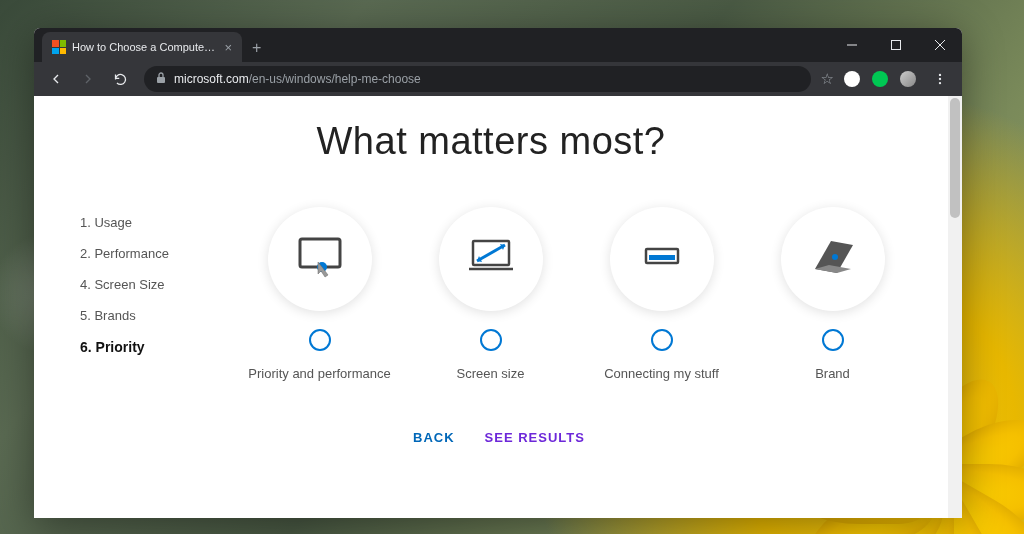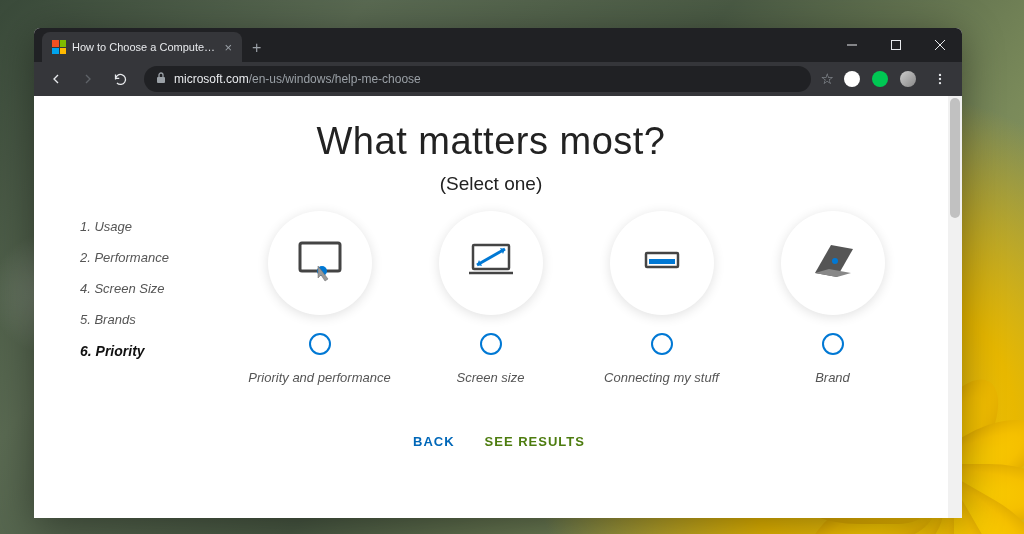--- a/index.html
+++ b/index.html
@@ -198,22 +198,21 @@
     }
     .page-subheading {
       text-align: center;
       font-size: 19px;
       font-weight: 400;
       color: #222;
       margin-top: 10px;
     }
     .main-row {
       display: flex;
-      margin-top: 16px;
-      font-style: italic;
+      margin-top: 44px;
     }
     .sidebar-nav {
       width: 170px;
       padding-left: 46px;
     }
     .sidebar-item {
       font-size: 13px;
       color: #555;
       padding: 8px 0;
       cursor: pointer;
@@ -269,21 +268,21 @@
     }
     .action-link {
       color: #0067b8;
       font-size: 13px;
       font-weight: 700;
       letter-spacing: 1px;
       cursor: pointer;
       text-align: center;
       line-height: 1.1;
     }
-    .action-link.secondary { color: #4d7c0f; text-align: center; }
+    .action-link.secondary { color: #6d28d9; text-align: center; }
   </style>
 </head>
 <body>
 
 <div class="wallpaper">
   <div class="sunflower-petals">
     <div class="petal" style="transform:rotate(0deg)"></div>
     <div class="petal" style="transform:rotate(30deg)"></div>
     <div class="petal" style="transform:rotate(60deg)"></div>
     <div class="petal" style="transform:rotate(90deg)"></div>
@@ -371,21 +370,20 @@
           <circle cx="12" cy="5" r="2" fill="currentColor"></circle>
           <circle cx="12" cy="12" r="2" fill="currentColor"></circle>
           <circle cx="12" cy="19" r="2" fill="currentColor"></circle>
         </svg>
     </div>
   </div>
 
   <div class="page-viewport">
     <div class="page-content">
       <h1 class="page-heading">What matters most?</h1>
-      <div class="page-subheading">(Select one)</div>
 
       <div class="main-row">
         <nav class="sidebar-nav">
           <div class="sidebar-item">1. Usage</div>
           <div class="sidebar-item">2. Performance</div>
           <div class="sidebar-item">4. Screen Size</div>
           <div class="sidebar-item">5. Brands</div>
           <div class="sidebar-item active">6. Priority</div>
         </nav>
 

